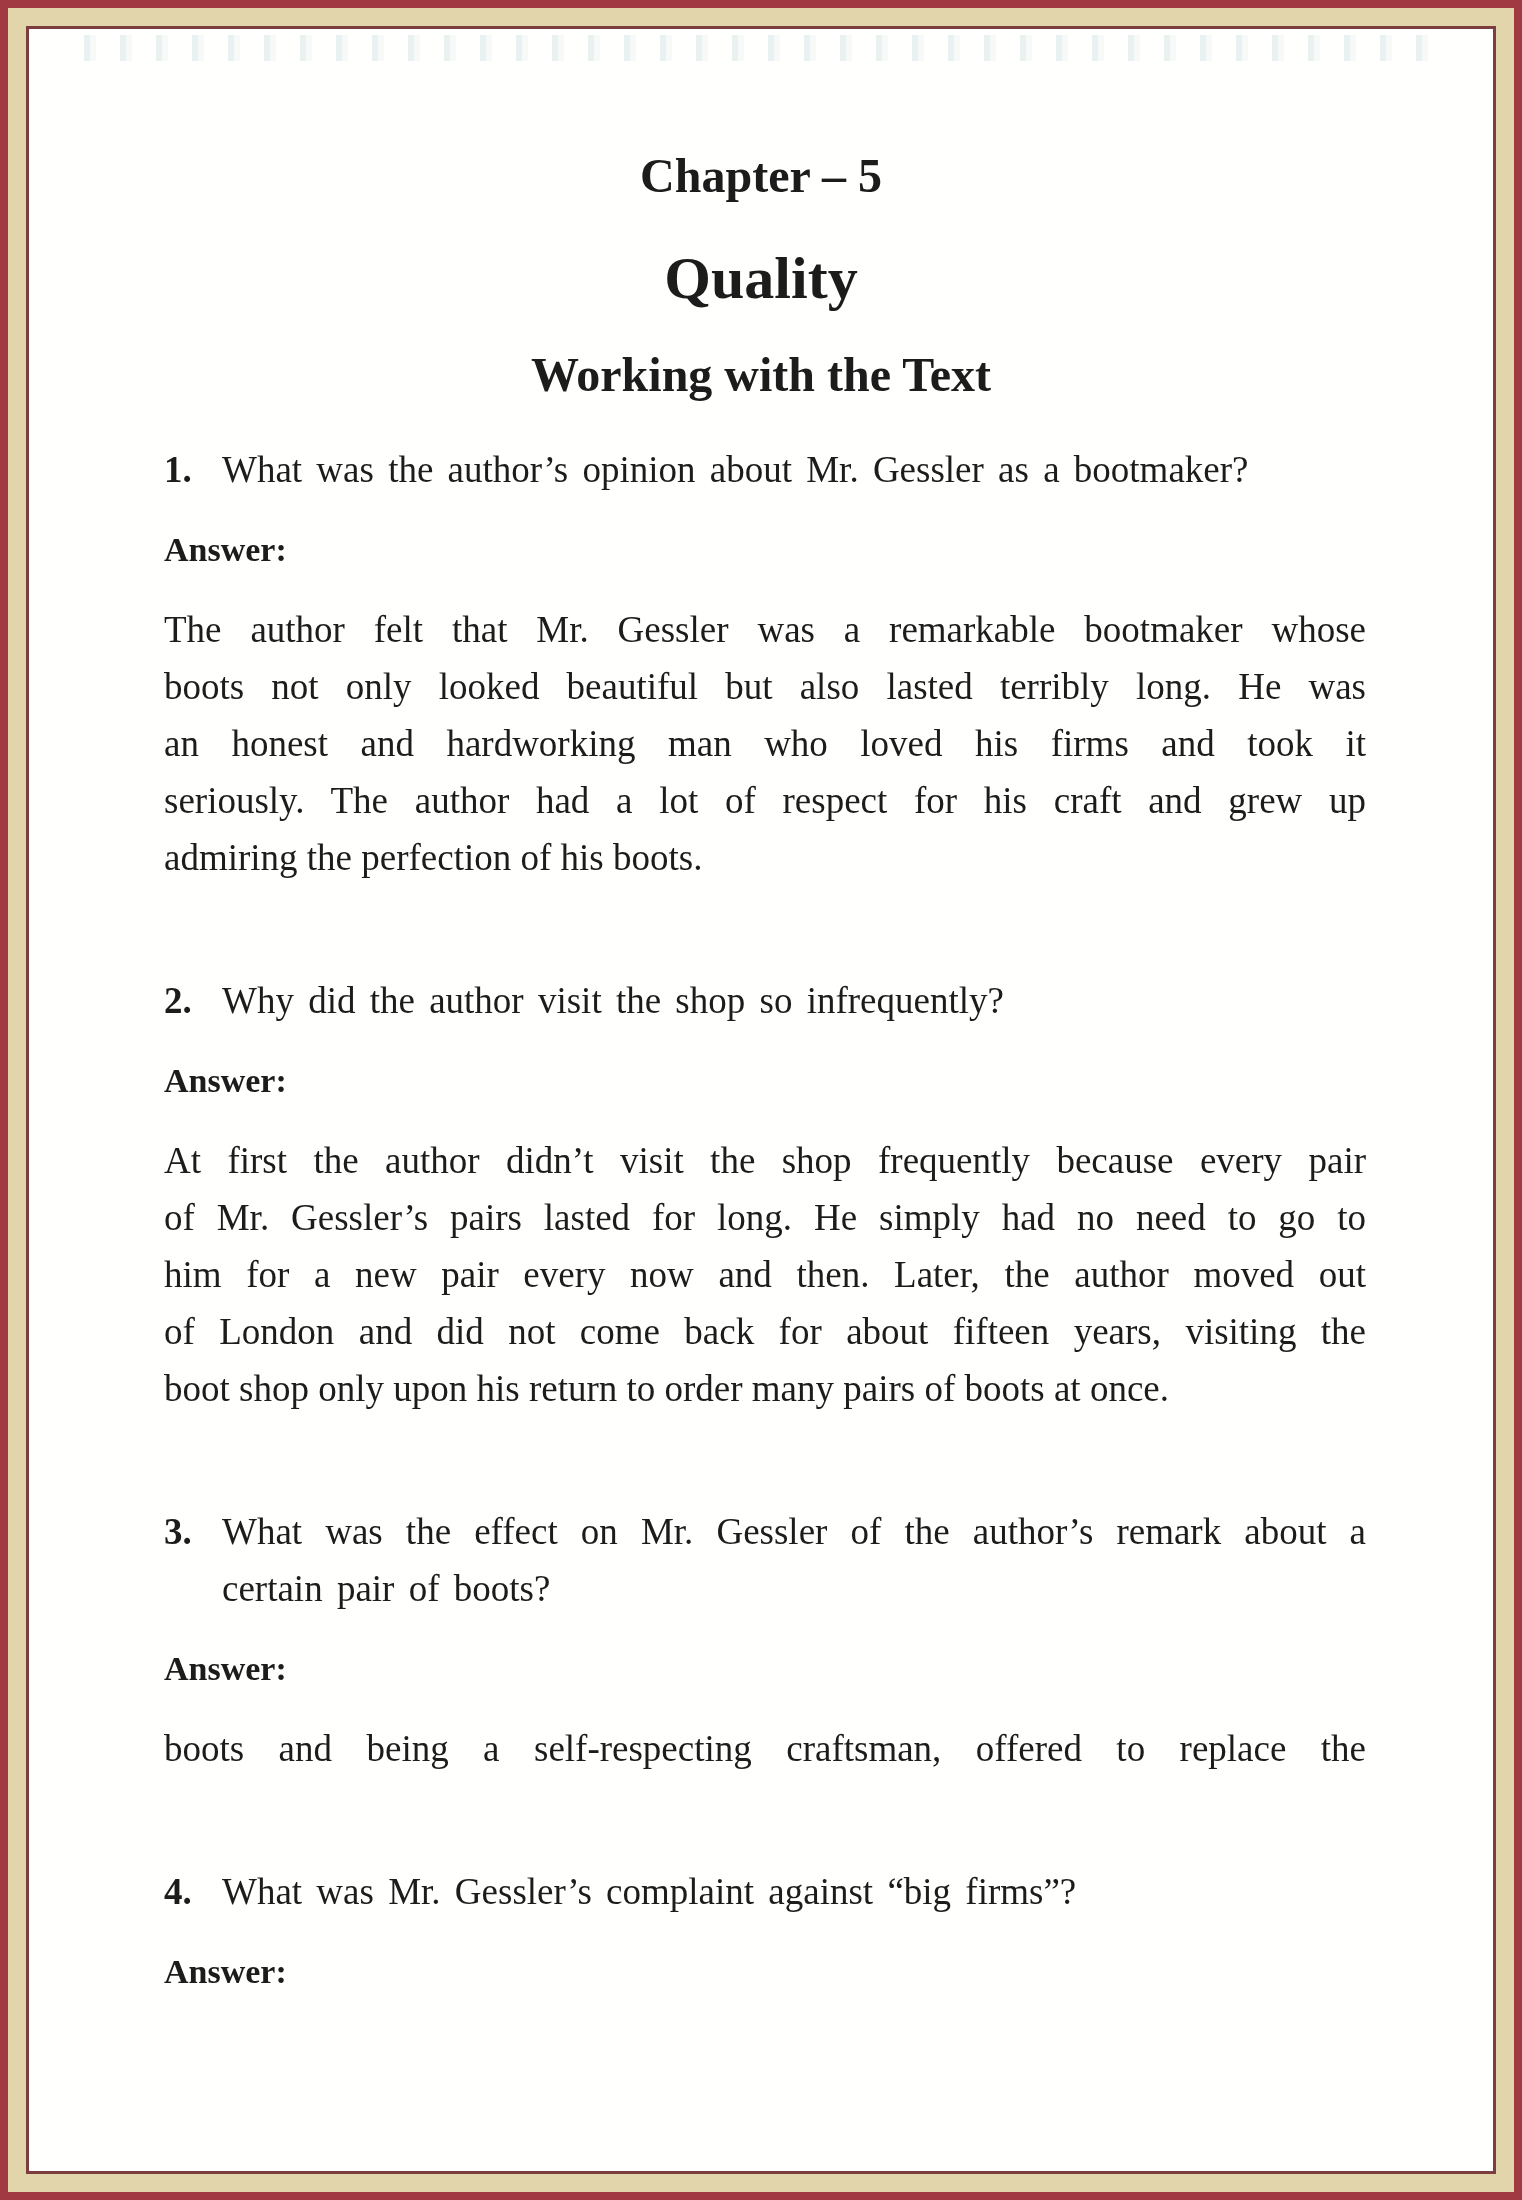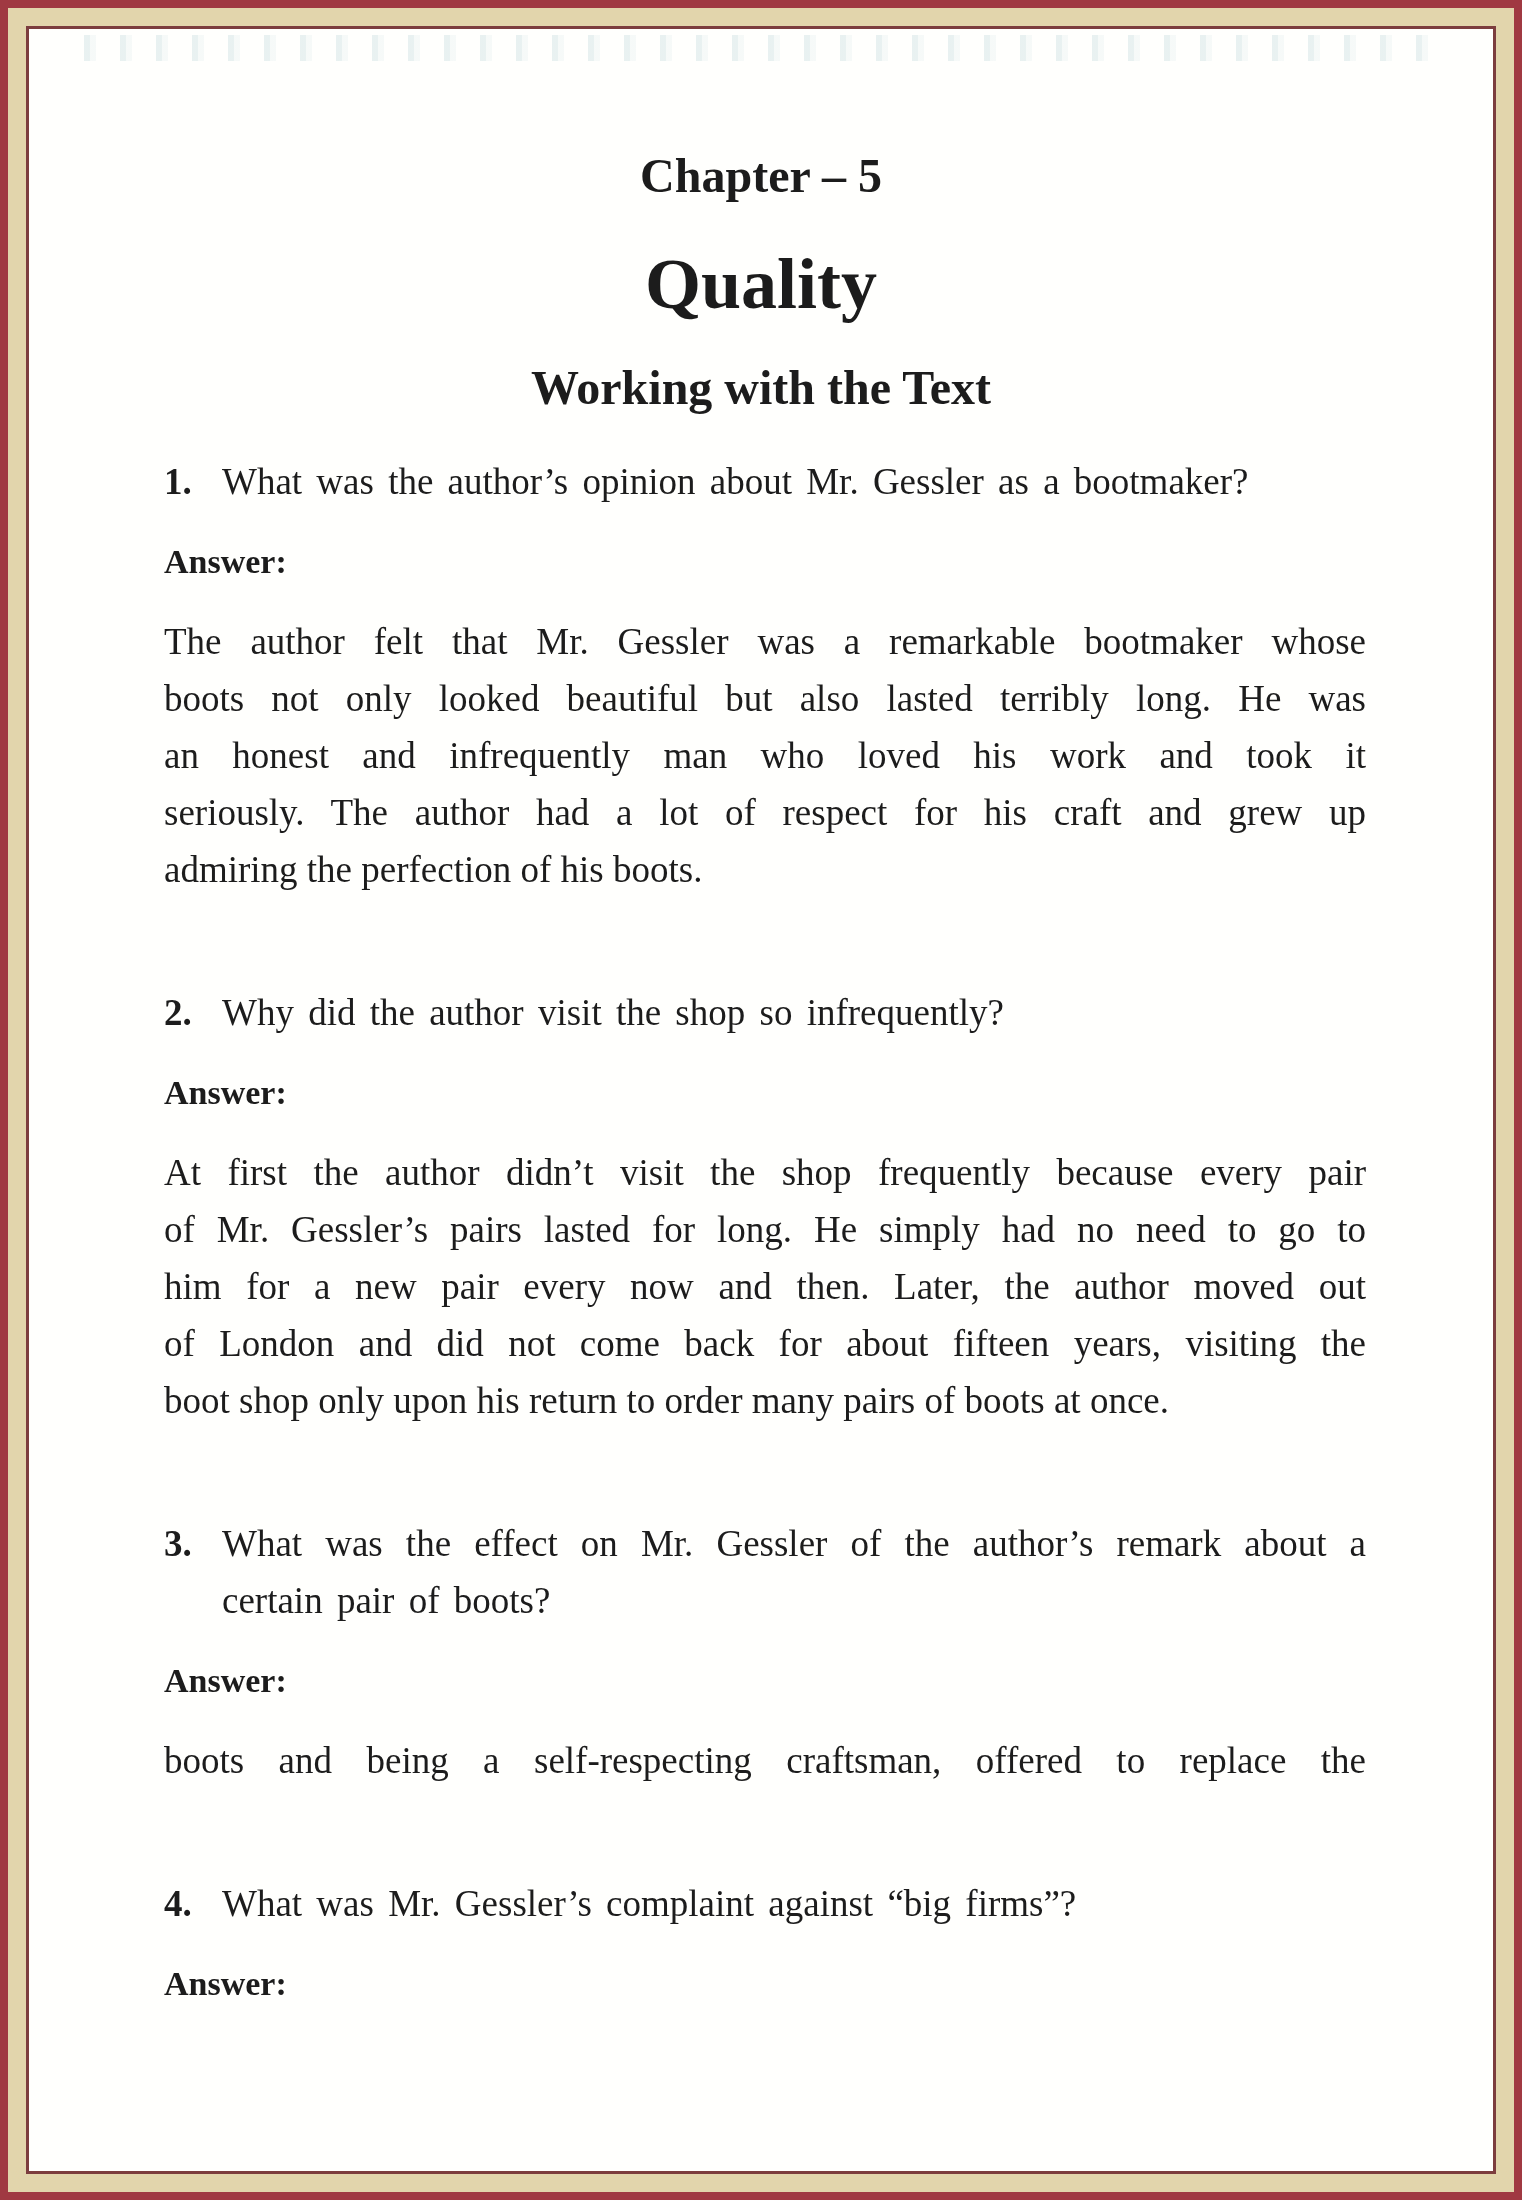--- a/index.html
+++ b/index.html
@@ -36,21 +36,21 @@
       transparent 12px 36px);
     opacity: 0.7;
   }
   .titles { text-align: center; }
   .chapter-title {
     margin-top: 122px;
     font-size: 48px; font-weight: bold; line-height: 1.05;
   }
   .lesson-title {
     margin-top: 46px;
-    font-size: 72px; font-weight: bold; line-height: 1.05;
+    font-size: 60px; font-weight: bold; line-height: 1.05;
   }
   .section-title {
     margin-top: 40px;
     font-size: 48px; font-weight: bold; line-height: 1.05;
   }
   .content {
     margin: 40px 127px 0 135px;
   }
   .line { line-height: 57px; font-size: 37px; }
   .jl { text-align: justify; text-align-last: justify; font-family: Liberation Serif, serif; }
@@ -86,21 +86,21 @@
           <div class="question">
             <span class="qnum">1.</span>
             <div class="qtext">
               <div class="line">What was the author’s opinion about Mr. Gessler as a bootmaker?</div>
             </div>
           </div>
           <div class="answer-label">Answer:</div>
           <div class="answer">
             <div class="line jl">The author felt that Mr. Gessler was a remarkable bootmaker whose</div>
             <div class="line jl">boots not only looked beautiful but also lasted terribly long. He was</div>
-            <div class="line jl">an honest and infrequently man who loved his work and took it</div>
+            <div class="line jl">an honest and hardworking man who loved his firms and took it</div>
             <div class="line jl">seriously. The author had a lot of respect for his craft and grew up</div>
             <div class="line">admiring the perfection of his boots.</div>
           </div>
         </div>
 
         <div class="qa">
           <div class="question">
             <span class="qnum">2.</span>
             <div class="qtext">
               <div class="line">Why did the author visit the shop so infrequently?</div>

